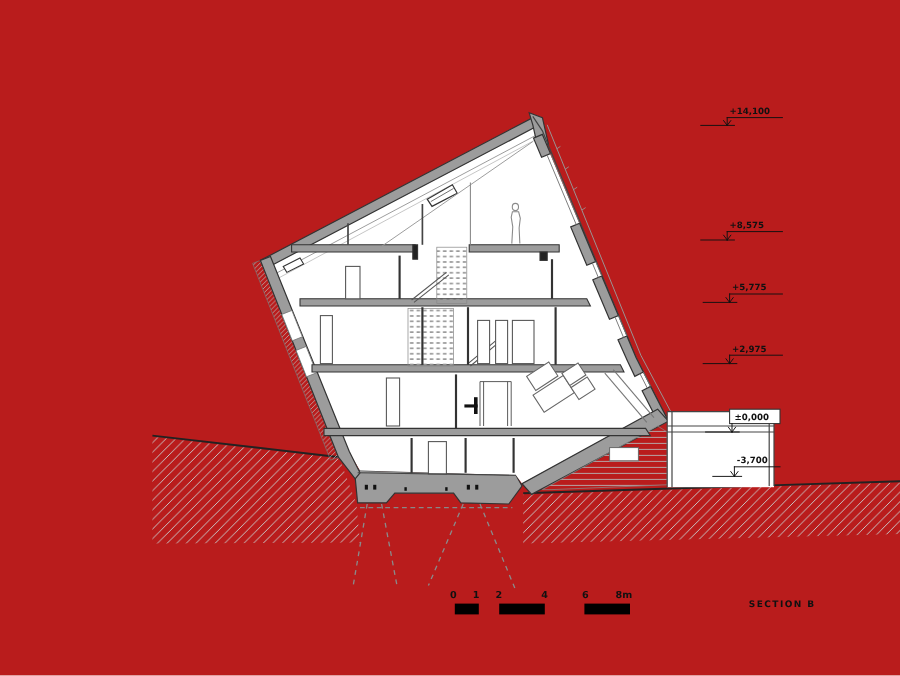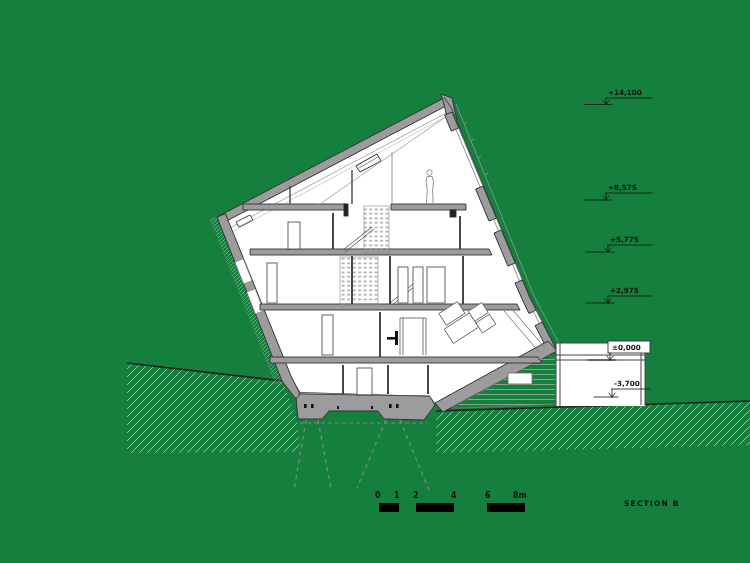--- a/index.html
+++ b/index.html
@@ -1,16 +1,16 @@
 <!DOCTYPE html>
 <html><head>
 <meta charset="utf-8">
 <style>
   html,body{margin:0;padding:0;background:#fff;}
-  #canvas{position:relative;width:750px;height:563px;background:#15803d;overflow:hidden;
+  #canvas{position:relative;width:750px;height:563px;background:#b91c1c;overflow:hidden;
           font-family:"DejaVu Sans","Liberation Sans",sans-serif;}
   svg text{font-family:"DejaVu Sans","Liberation Sans",sans-serif;fill:#111;}
   .lvl{font-size:7.2px;font-weight:bold;}
   .scl{font-size:8px;font-weight:bold;}
   .ttl{font-size:7.5px;font-weight:bold;letter-spacing:1.2px;}
 </style>
 </head>
 <body>
 
 <div id="canvas">

